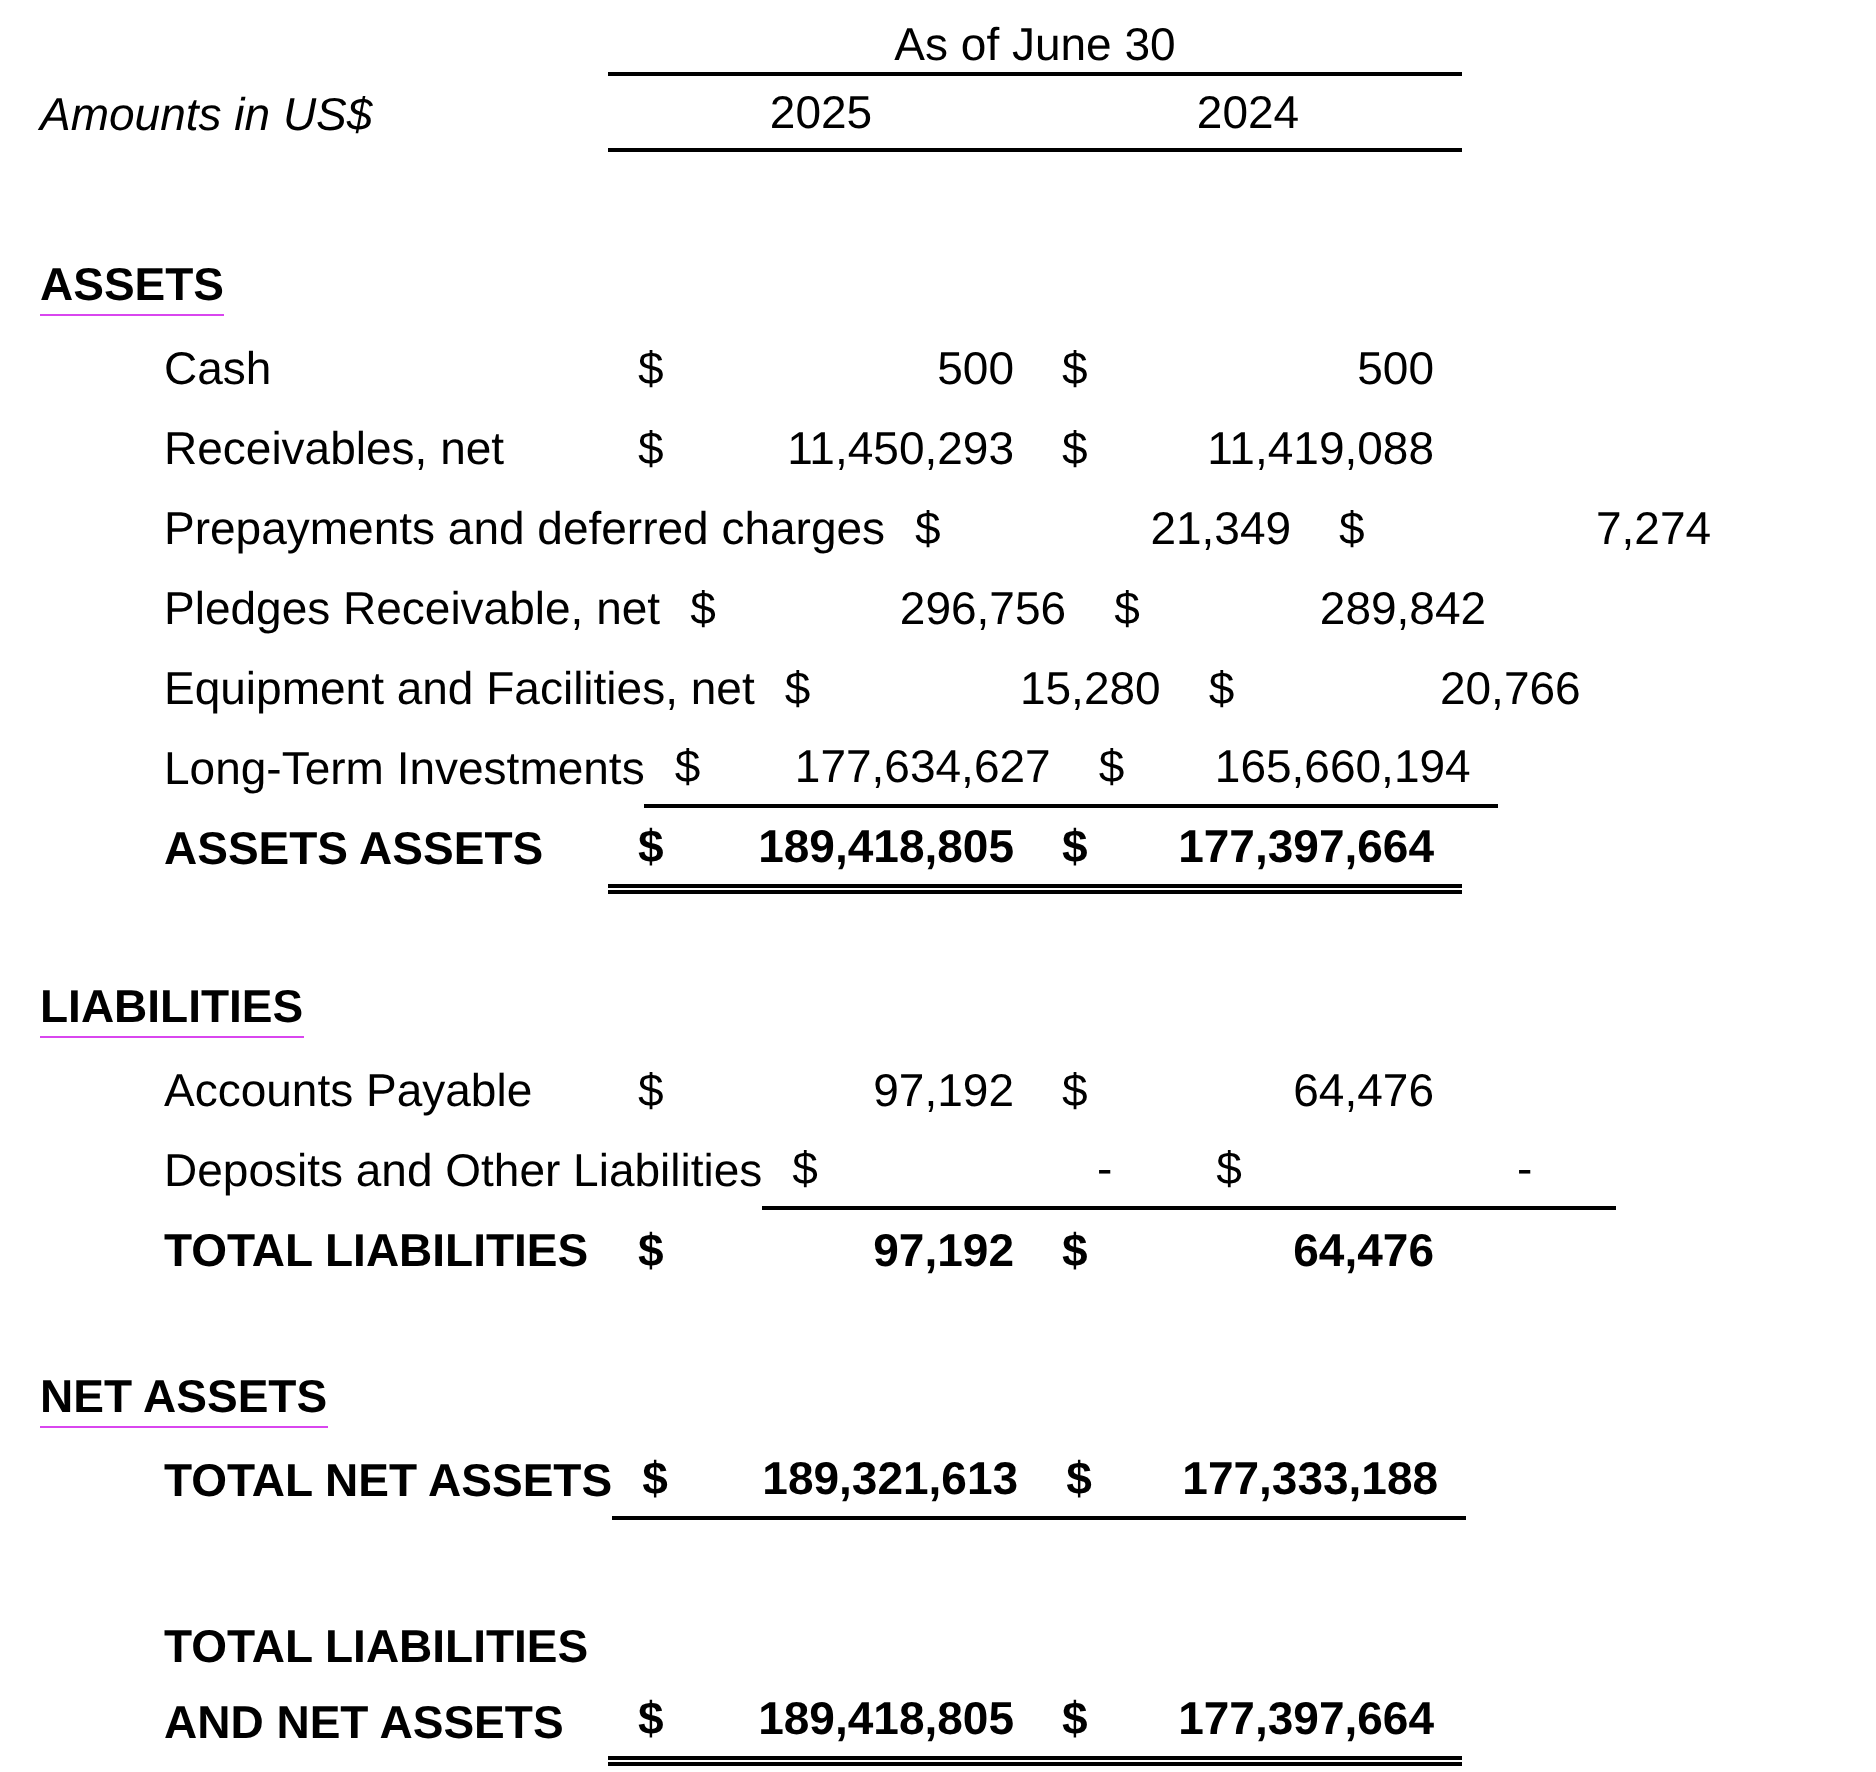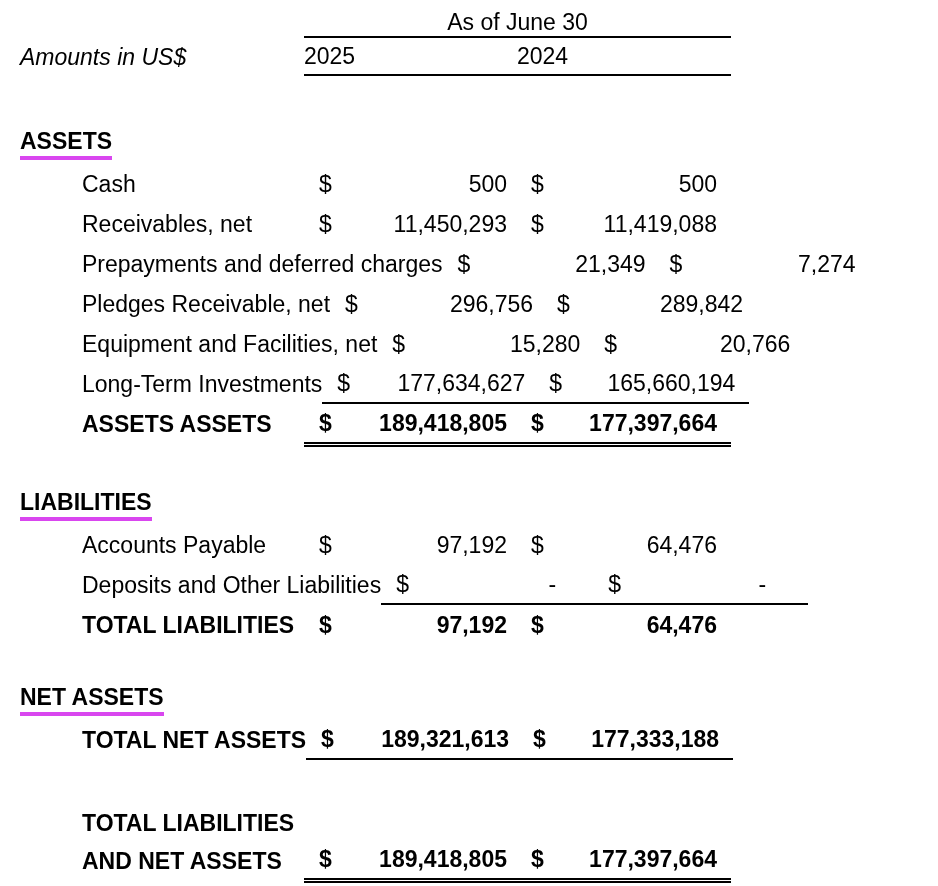--- a/index.html
+++ b/index.html
@@ -32,28 +32,28 @@
   .dul { border-bottom:2px solid #000; position:relative; }
   .dul::after {
     content:""; position:absolute; left:0; right:0; bottom:-5px;
     border-bottom:2px solid #000;
   }
 
   .hdr-top { height:30px; margin-top:0; }
   .hdr-top .num { text-align:center; display:block; line-height:28px; }
   .hdr-years { height:38px; }
   .hdr-years .num { grid-template-columns:213px 214px; }
-  .yr { }
+  .yr { text-align:center; }
 
   .sec-title { margin-top:47px; height:41px; display:flex; align-items:center; }
   .sec-title.g1 { margin-top:40px; }
   .sec-title.g2 { margin-top:34px; }
   .sec-title span {
     display:inline-block; font-weight:700;
-    border-bottom:4px solid #d946ef; padding-bottom:1px;
+    border-bottom:1px solid #d946ef; padding-bottom:1px;
   }
 
   .gap-grand { margin-top:44px; }
   .row.tall { height:76px; }
   .row.tall .label { white-space:normal; width:470px; max-width:470px;
                      align-self:center; line-height:38px; }
   .row.tall .num { align-self:flex-end; height:40px; }
 </style>
 </head>
 <body>

